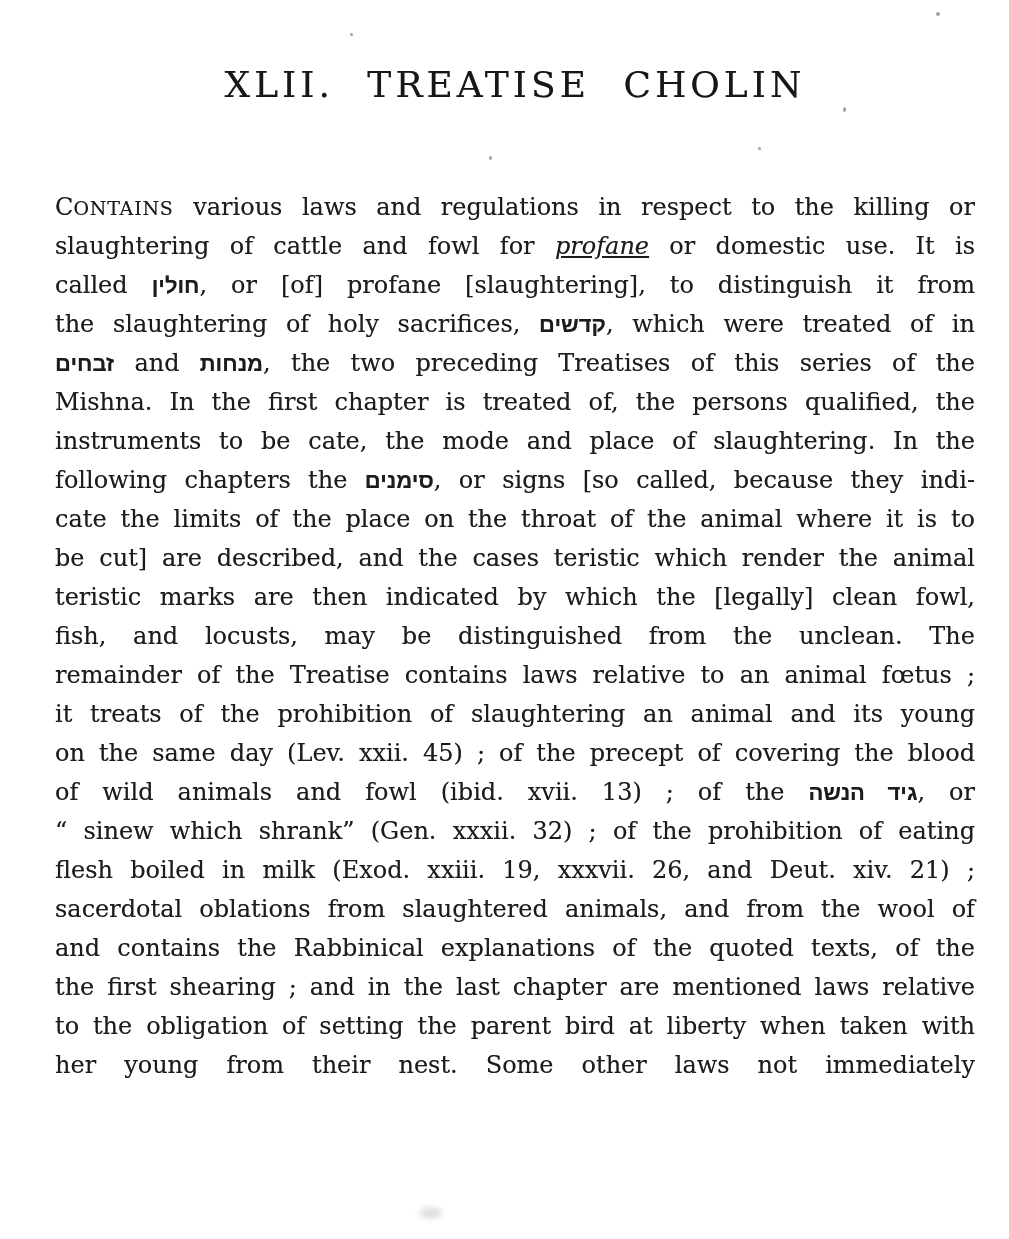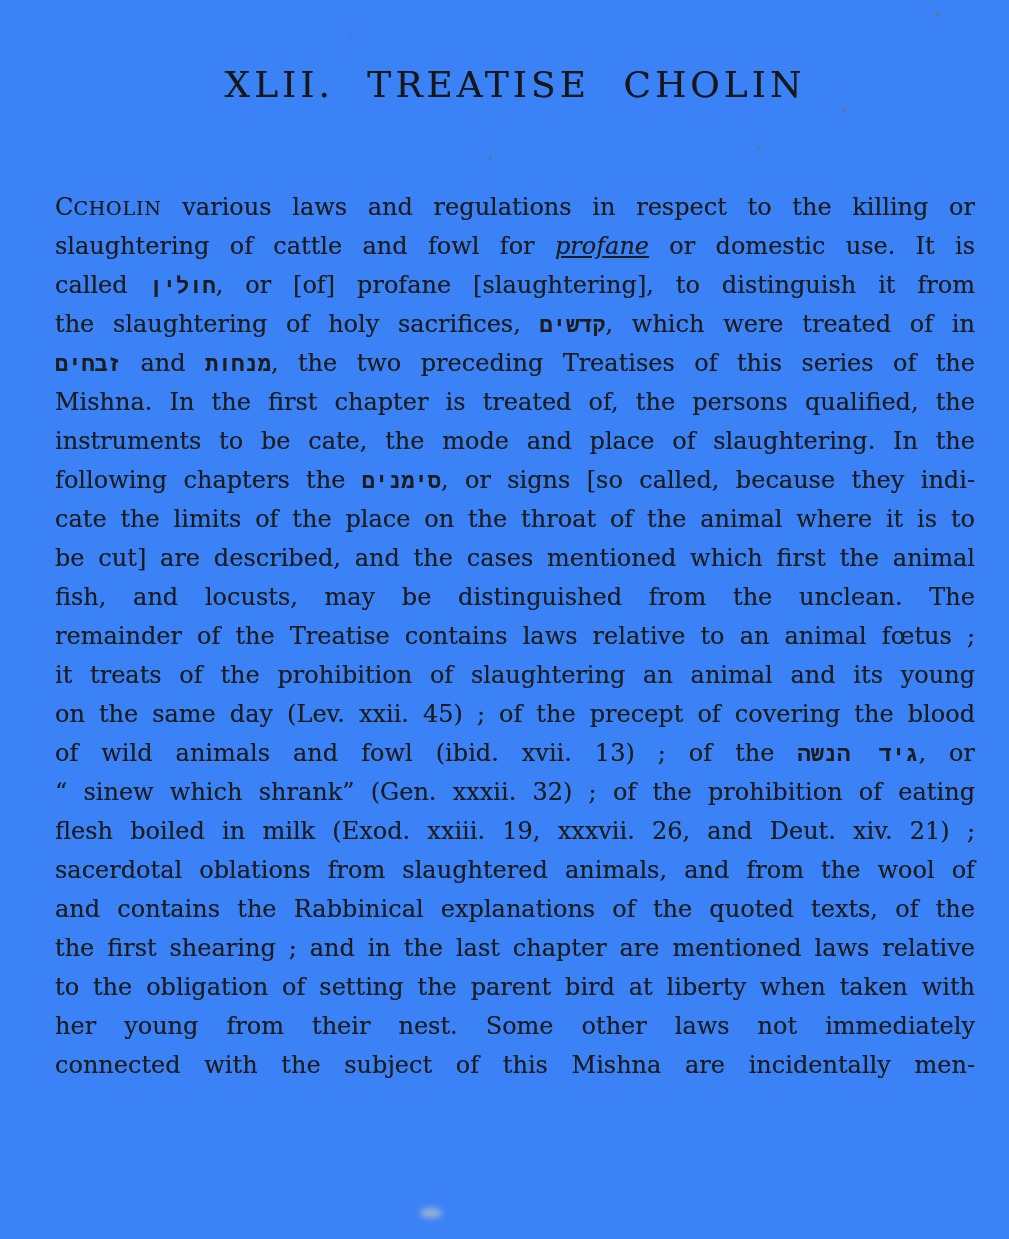--- a/index.html
+++ b/index.html
@@ -5,21 +5,21 @@
   html, body {
     margin: 0;
     padding: 0;
     background: #e9e9e7;
     font-family: "DejaVu Serif", "Liberation Serif", serif;
   }
   .page {
     position: relative;
     width: 1009px;
     height: 1239px;
-    background: #3b82f6;
+    background: #ffffff;
     overflow: hidden;
     color: #1c1c1c;
   }
   .page-title {
     position: absolute;
     top: 40px;
     left: 55px;
     width: 920px;
     text-align: center;
     font-size: 36px;
@@ -46,21 +46,21 @@
     overflow: visible;
   }
   .line.no-just {
     text-align: left;
     text-align-last: left;
   }
   .seg-n  { }
   .seg-i  { font-style: italic; text-decoration: underline; }
   .seg-sc { font-size: 19px; letter-spacing: 0.8px; }
   .seg-h  {
-    font-family: Liberation Mono, monospace;
+    font-family: Liberation Sans, sans-serif;
     font-weight: bold;
     font-size: 22px;
     unicode-bidi: isolate;
     direction: rtl;
   }
   .speck {
     position: absolute;
     background: #6f6f6f;
     border-radius: 50%;
     opacity: 0.65;
@@ -81,38 +81,38 @@
   <h1 class="page-title">XLII. TREATISE CHOLIN</h1>
 
   <div class="speck" style="left:936px; top:12px; width:4px; height:4px;"></div>
   <div class="speck" style="left:350px; top:33px; width:3px; height:3px;"></div>
   <div class="speck" style="left:489px; top:156px; width:3px; height:4px;"></div>
   <div class="speck" style="left:758px; top:147px; width:3px; height:3px;"></div>
   <div class="speck" style="left:843px; top:107px; width:3px; height:5px;"></div>
   <div class="smudge" style="left:420px; top:1208px; width:22px; height:10px;"></div>
 
   <div class="body-text">
-      <div class="line"><span class="seg-n">C</span><span class="seg-sc">CHOLIN</span><span class="seg-n"> various laws and regulations in respect to the killing or</span></div>
+      <div class="line"><span class="seg-n">C</span><span class="seg-sc">ONTAINS</span><span class="seg-n"> various laws and regulations in respect to the killing or</span></div>
       <div class="line"><span class="seg-n">slaughtering of cattle and fowl for </span><span class="seg-i">profane</span><span class="seg-n"> or domestic use. It is</span></div>
       <div class="line"><span class="seg-n">called </span><span class="seg-h">חולין</span><span class="seg-n">, or [of] profane [slaughtering], to distinguish it from</span></div>
       <div class="line"><span class="seg-n">the slaughtering of holy sacrifices, </span><span class="seg-h">קדשים</span><span class="seg-n">, which were treated of in</span></div>
       <div class="line"><span class="seg-h">זבחים</span><span class="seg-n"> and </span><span class="seg-h">מנחות</span><span class="seg-n">, the two preceding Treatises of this series of the</span></div>
       <div class="line"><span class="seg-n">Mishna. In the first chapter is treated of, the persons qualified, the</span></div>
       <div class="line"><span class="seg-n">instruments to be cate, the mode and place of slaughtering. In the</span></div>
       <div class="line"><span class="seg-n">following chapters the </span><span class="seg-h">סימנים</span><span class="seg-n">, or signs [so called, because they indi-</span></div>
       <div class="line"><span class="seg-n">cate the limits of the place on the throat of the animal where it is to</span></div>
-      <div class="line"><span class="seg-n">be cut] are described, and the cases mentioned which first the animal</span></div>
+      <div class="line"><span class="seg-n">be cut] are described, and the cases teristic which render the animal</span></div>
+      <div class="line"><span class="seg-n">teristic marks are then indicated by which the [legally] clean fowl,</span></div>
       <div class="line"><span class="seg-n">fish, and locusts, may be distinguished from the unclean. The</span></div>
       <div class="line"><span class="seg-n">remainder of the Treatise contains laws relative to an animal fœtus ;</span></div>
       <div class="line"><span class="seg-n">it treats of the prohibition of slaughtering an animal and its young</span></div>
       <div class="line"><span class="seg-n">on the same day (Lev. xxii. 45) ; of the precept of covering the blood</span></div>
       <div class="line"><span class="seg-n">of wild animals and fowl (ibid. xvii. 13) ; of the </span><span class="seg-h">גיד הנשה</span><span class="seg-n">, or</span></div>
       <div class="line"><span class="seg-n">“ sinew which shrank” (Gen. xxxii. 32) ; of the prohibition of eating</span></div>
       <div class="line"><span class="seg-n">flesh boiled in milk (Exod. xxiii. 19, xxxvii. 26, and Deut. xiv. 21) ;</span></div>
       <div class="line"><span class="seg-n">sacerdotal oblations from slaughtered animals, and from the wool of</span></div>
       <div class="line"><span class="seg-n">and contains the Rabbinical explanations of the quoted texts, of the</span></div>
       <div class="line"><span class="seg-n">the first shearing ; and in the last chapter are mentioned laws relative</span></div>
       <div class="line"><span class="seg-n">to the obligation of setting the parent bird at liberty when taken with</span></div>
       <div class="line"><span class="seg-n">her young from their nest. Some other laws not immediately</span></div>
-      <div class="line"><span class="seg-n">connected with the subject of this Mishna are incidentally men-</span></div>
     </div>
 
 </div>
 
 </body></html>

